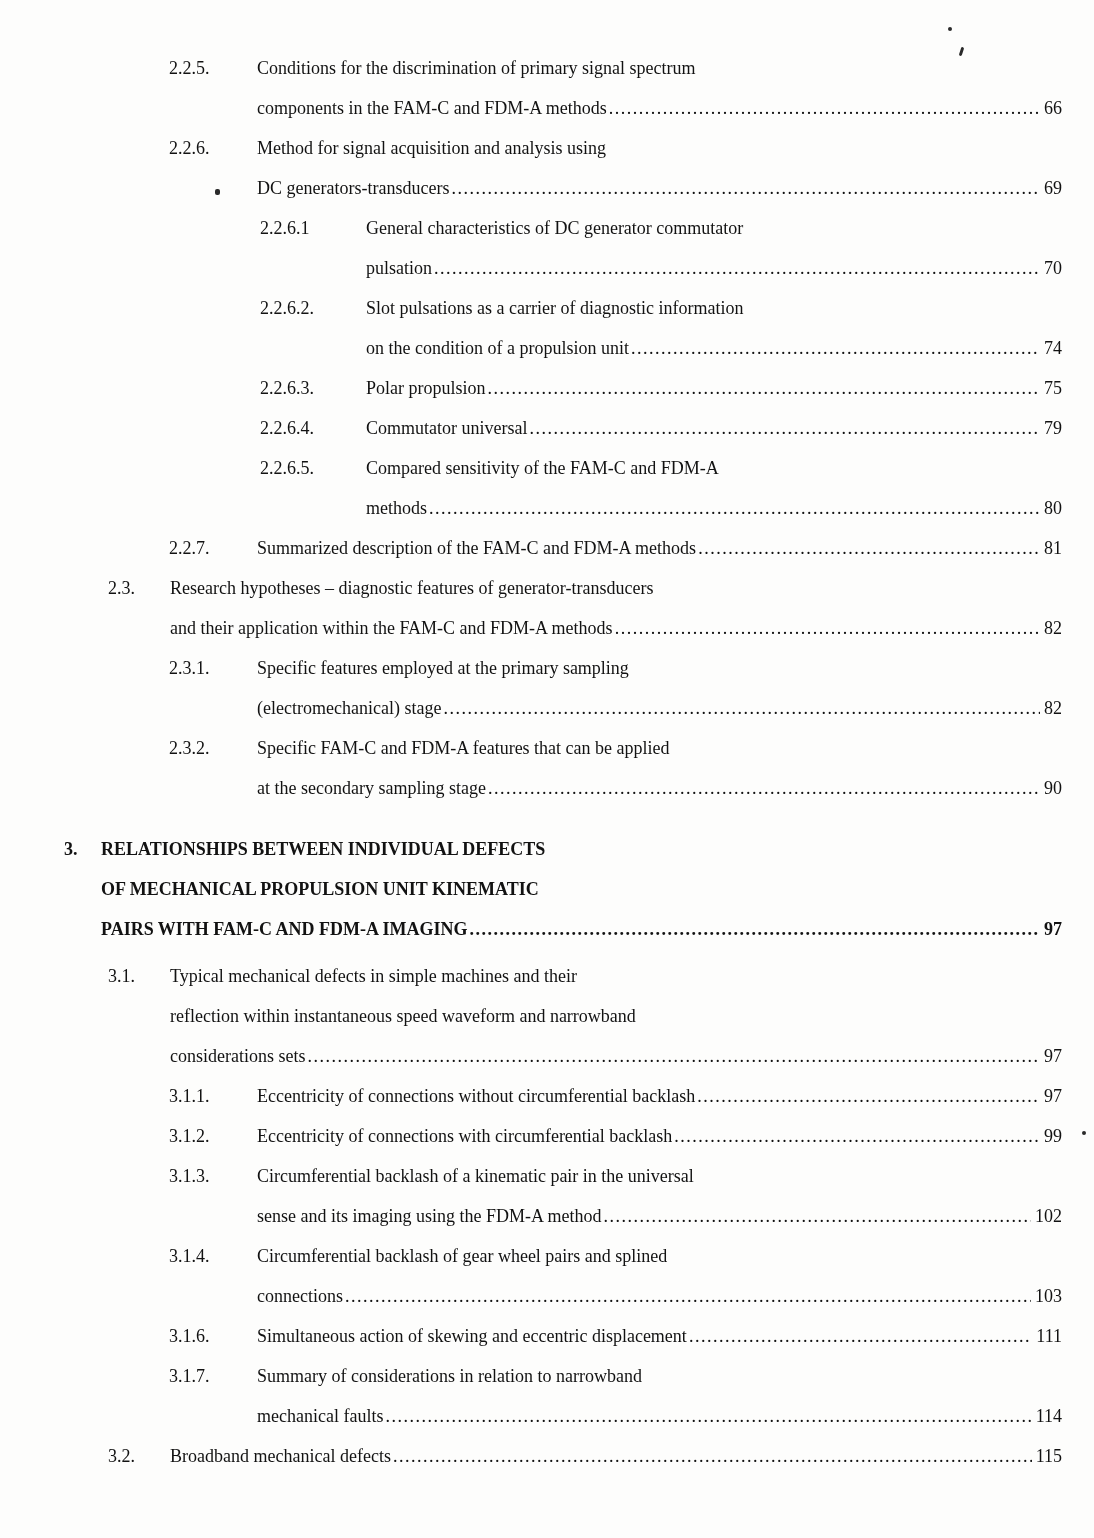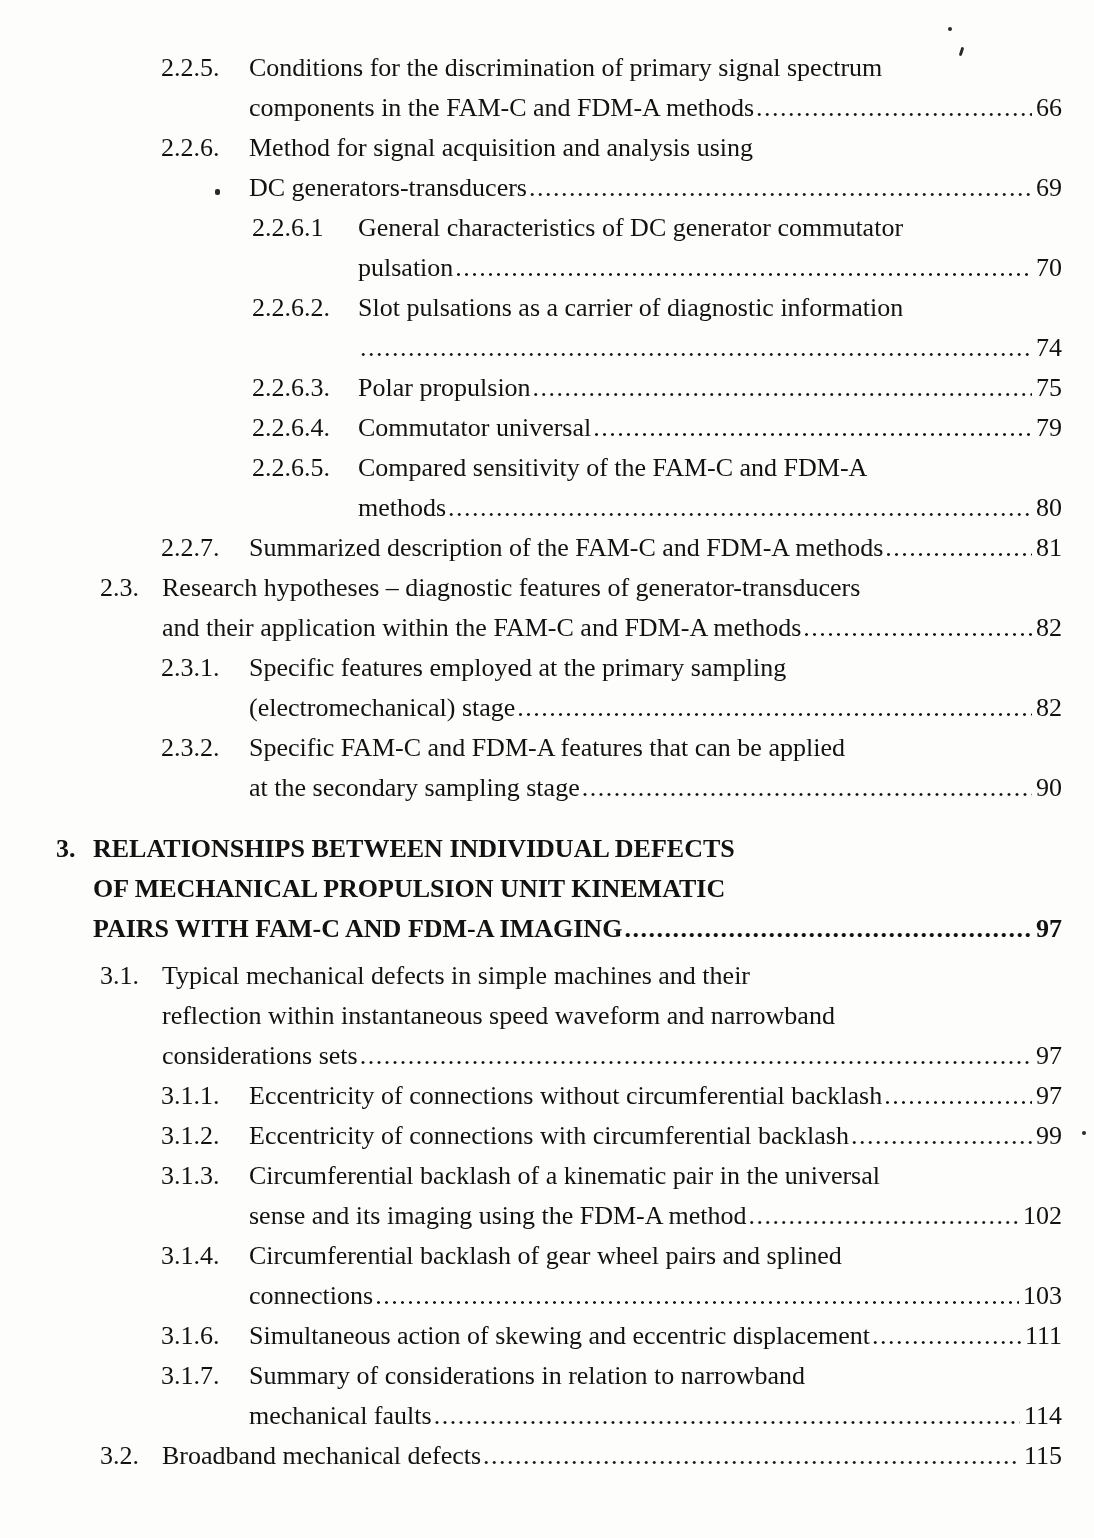--- a/index.html
+++ b/index.html
@@ -7,23 +7,23 @@
     padding: 0;
     background: #ffffff;
   }
   .page {
     position: relative;
     width: 1094px;
     height: 1538px;
     box-sizing: border-box;
     background: #fdfdfc;
     font-family: "Liberation Serif", "DejaVu Serif", serif;
-    font-size: 26px;
+    font-size: 18px;
     color: #121212;
-    padding: 48px 32px 0 4px;
+    padding: 48px 32px 0 12px;
     overflow: hidden;
   }
   .row {
     display: flex;
     align-items: baseline;
     line-height: 40px;
     white-space: nowrap;
   }
   .row .num  { flex: 0 0 auto; display: inline-block; }
   .row .title{ flex: 0 0 auto; }
@@ -103,20 +103,21 @@
     <span class="title">pulsation</span>
     <span class="leader"></span>
     <span class="pageno">70</span>
   </div>
 
   <div class="row lvl4">
     <span class="num">2.2.6.2.</span>
     <span class="title">Slot pulsations as a carrier of diagnostic information</span>
   </div>
   <div class="row cont4">
+    <span class="title">on the condition of a propulsion unit</span>
     <span class="leader"></span>
     <span class="pageno">74</span>
   </div>
 
   <div class="row lvl4">
     <span class="num">2.2.6.3.</span>
     <span class="title">Polar propulsion</span>
     <span class="leader"></span>
     <span class="pageno">75</span>
   </div>

